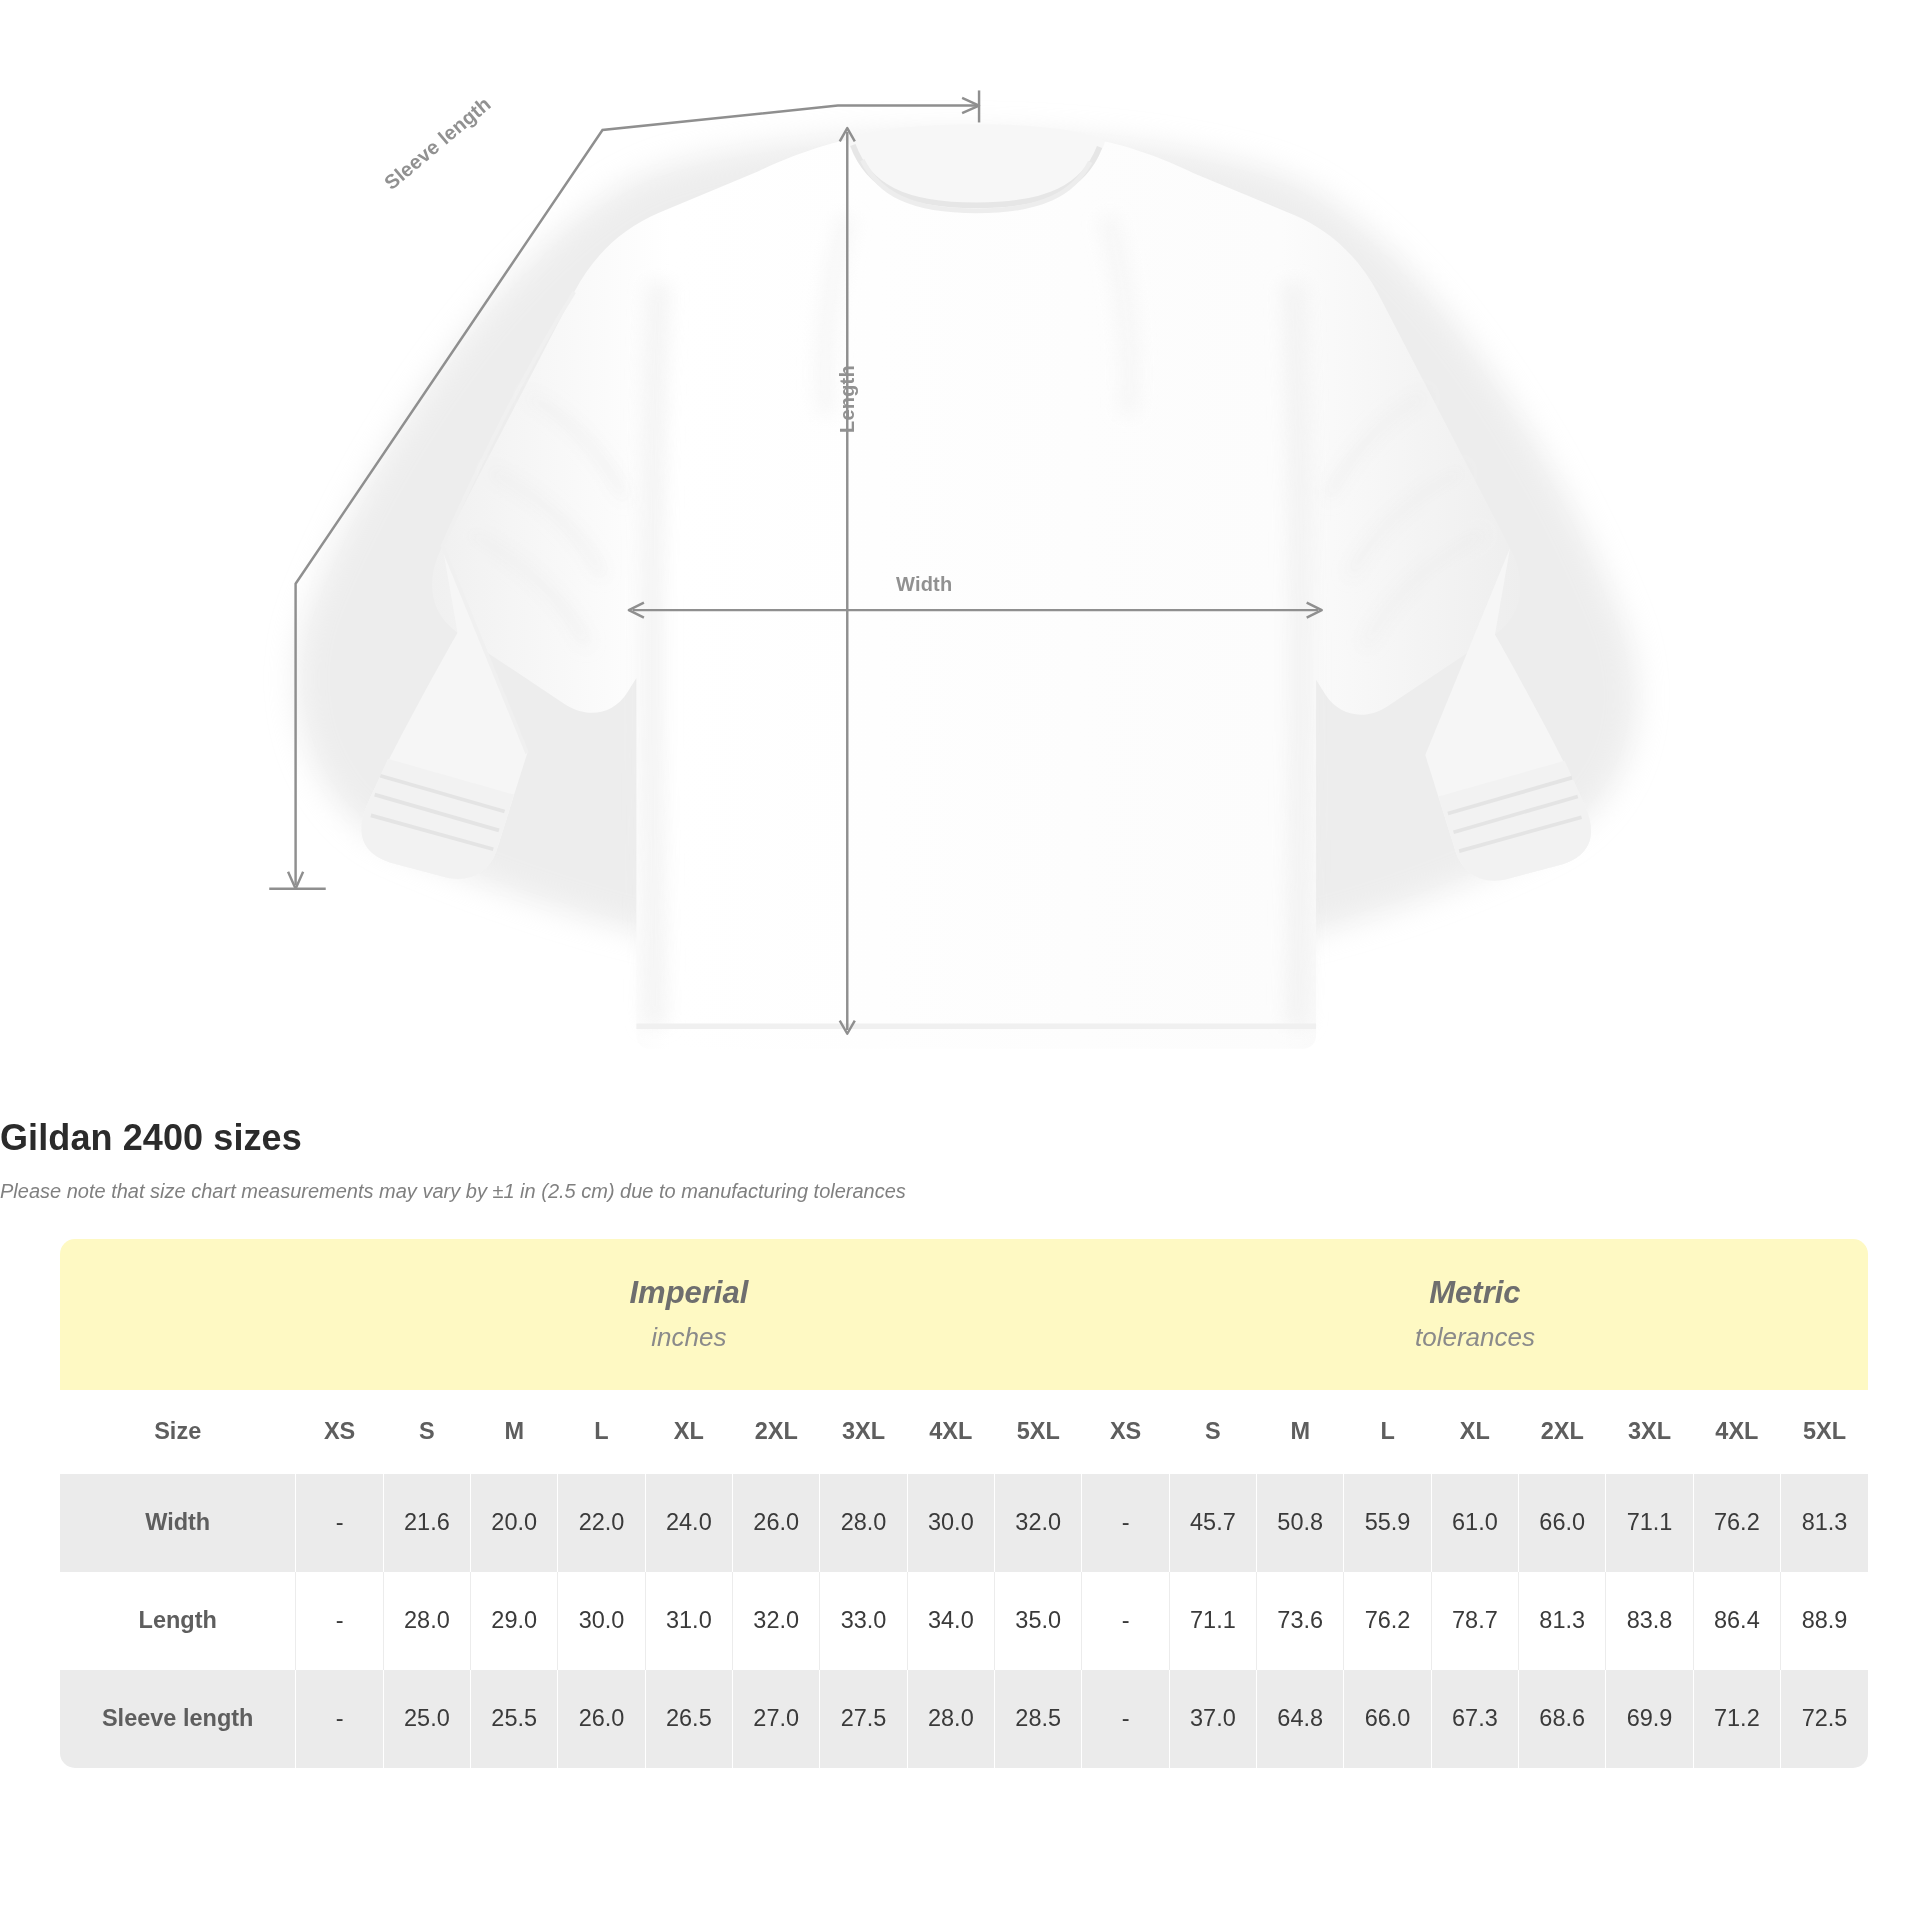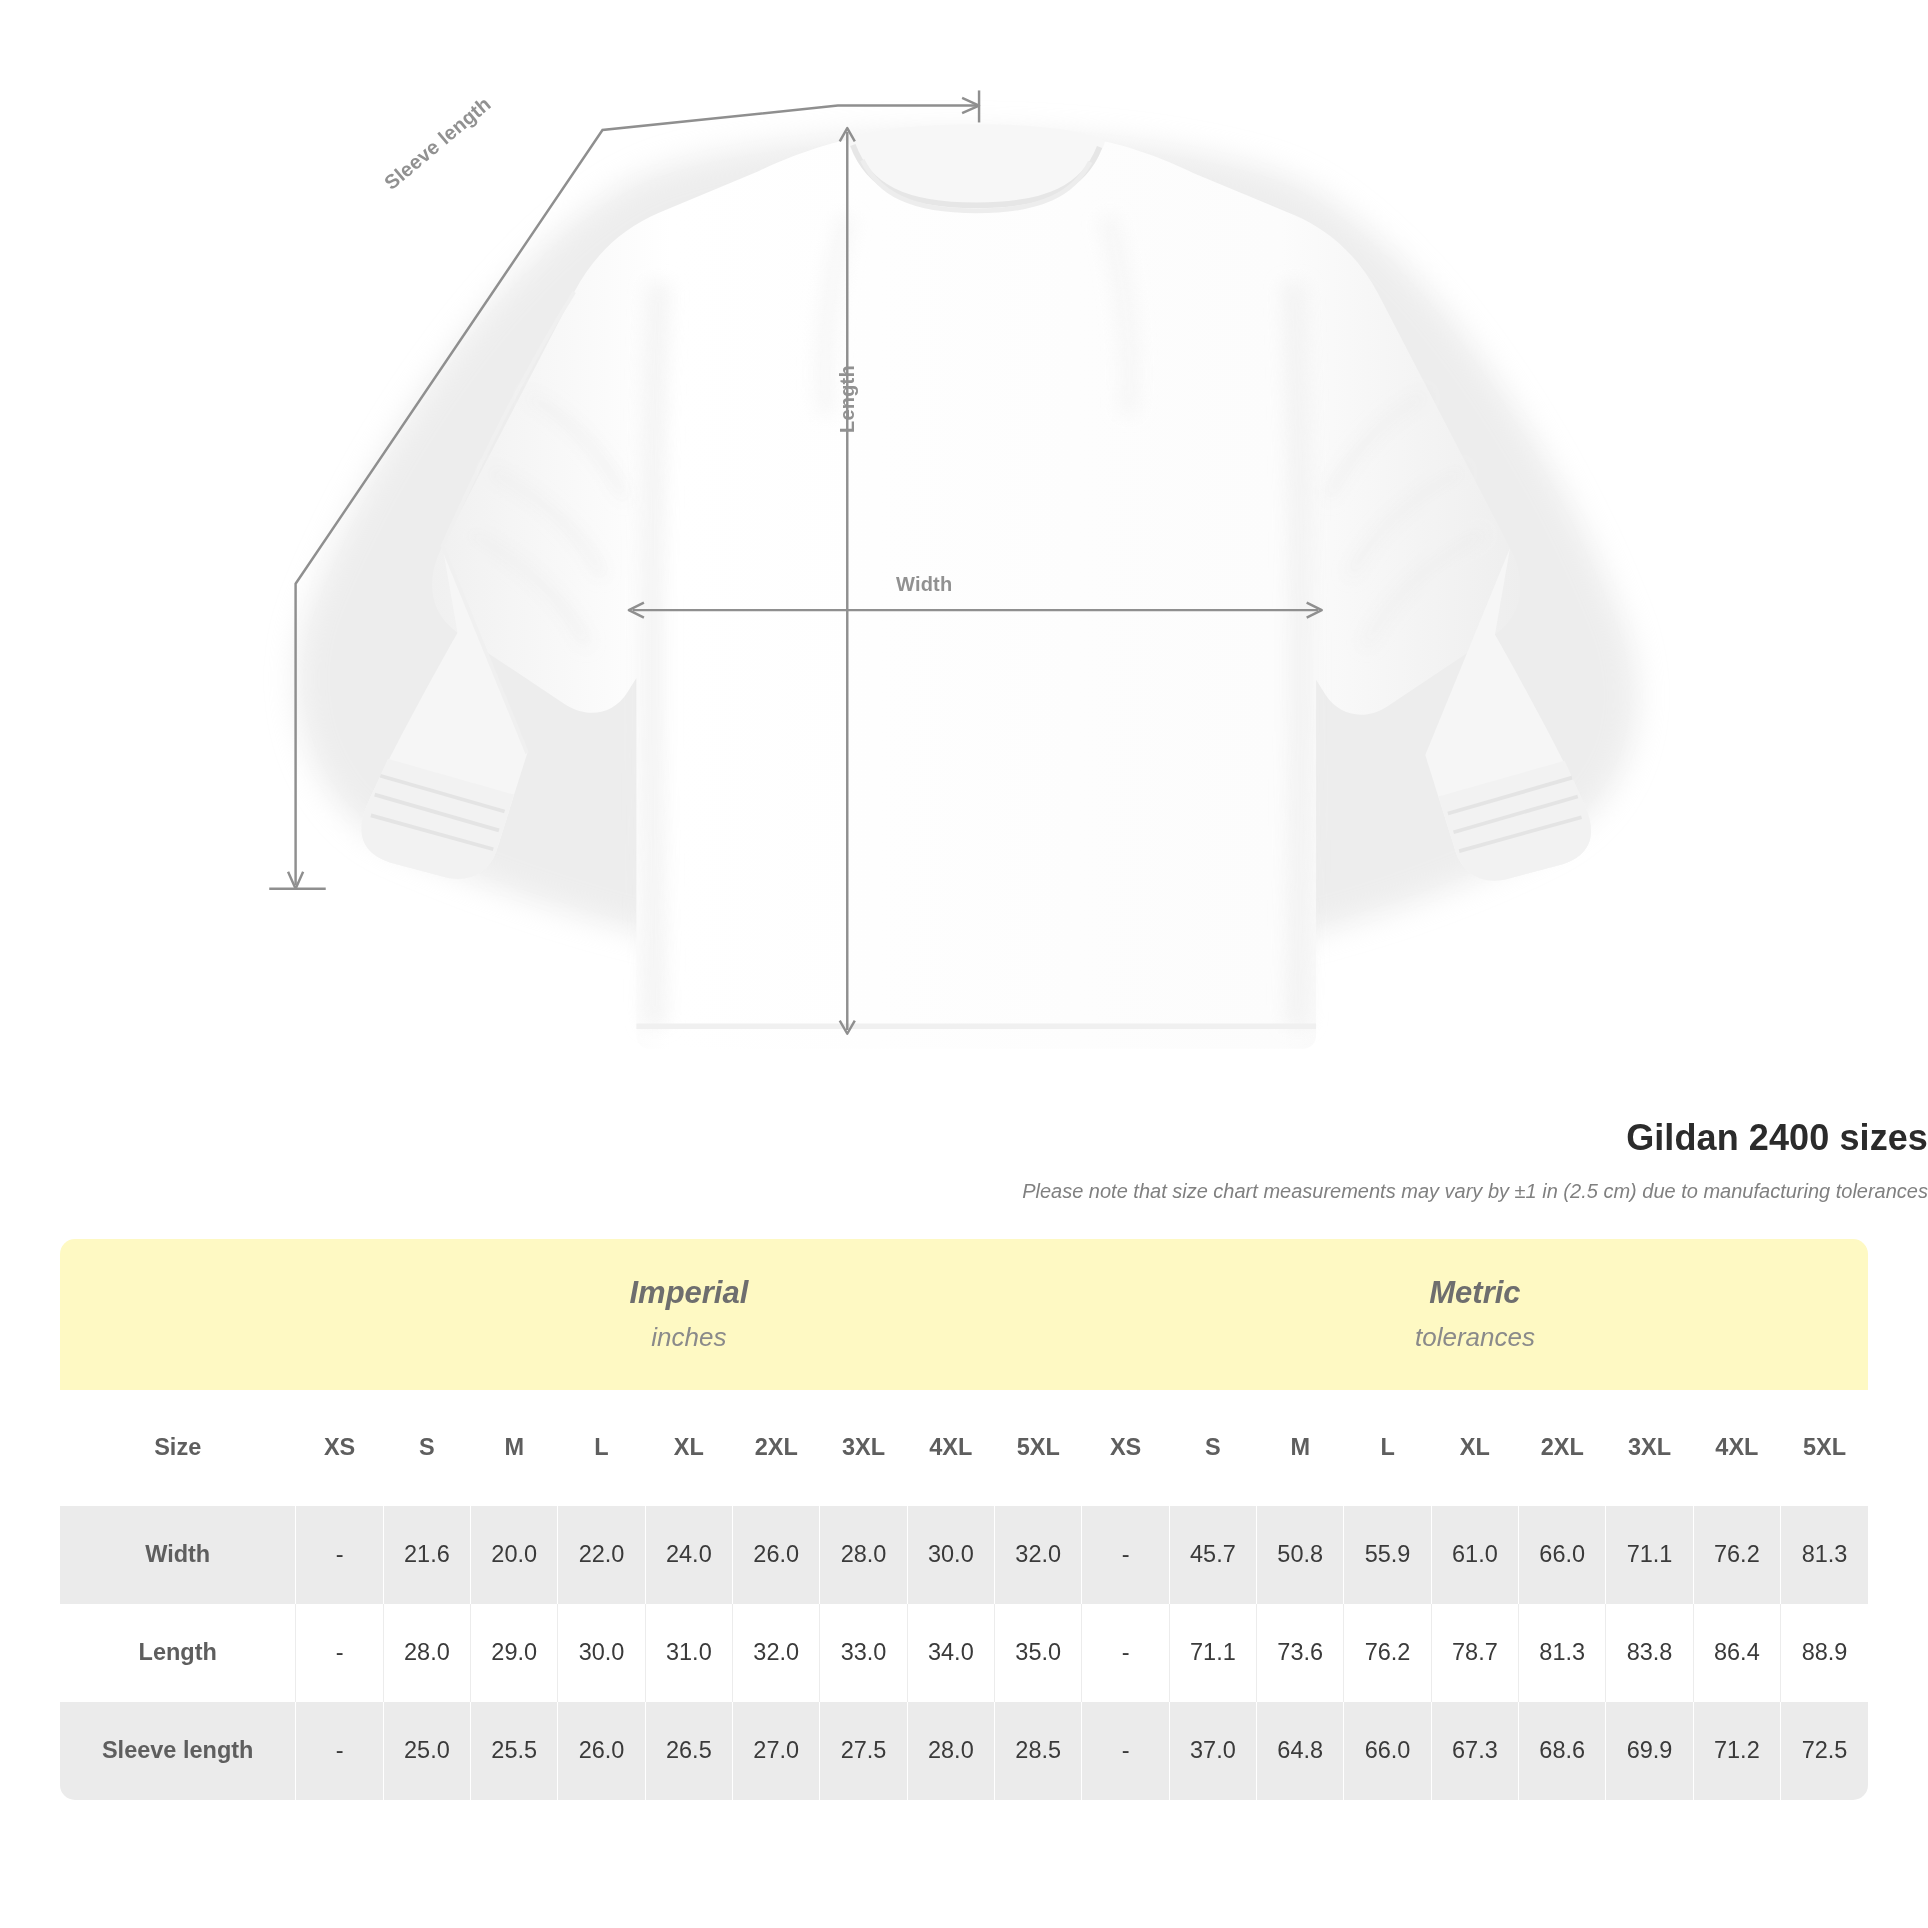--- a/index.html
+++ b/index.html
@@ -52,21 +52,21 @@
   }
   .dim-label.sleeve-label {
     left: 380px;
     top: 177px;
     transform: rotate(-40deg);
     transform-origin: left top;
   }
 
   
   .title-block {
-    text-align: right;
+    text-align: left;
     margin-top: 5.6px;
   }
   .chart-title {
     font-size: 36px;
     font-weight: bold;
     color: #2b2b2b;
     margin: 0;
     letter-spacing: 0.1px;
   }
   .chart-subtitle {
@@ -106,21 +106,21 @@
   }
   .sys-unit {
     font-size: 26px;
     font-style: italic;
     color: #8a8a8a;
     margin-top: 11.3px;
   }
   
   .size-row td {
     background: #ffffff;
-    height: 116px;
+    height: 84px;
     font-size: 23.5px;
     font-weight: bold;
     color: #5e5e5e;
   }
   .size-row td.rowhead {
     font-size: 23.5px;
   }
   
   .data-row td {
     height: 98px;

